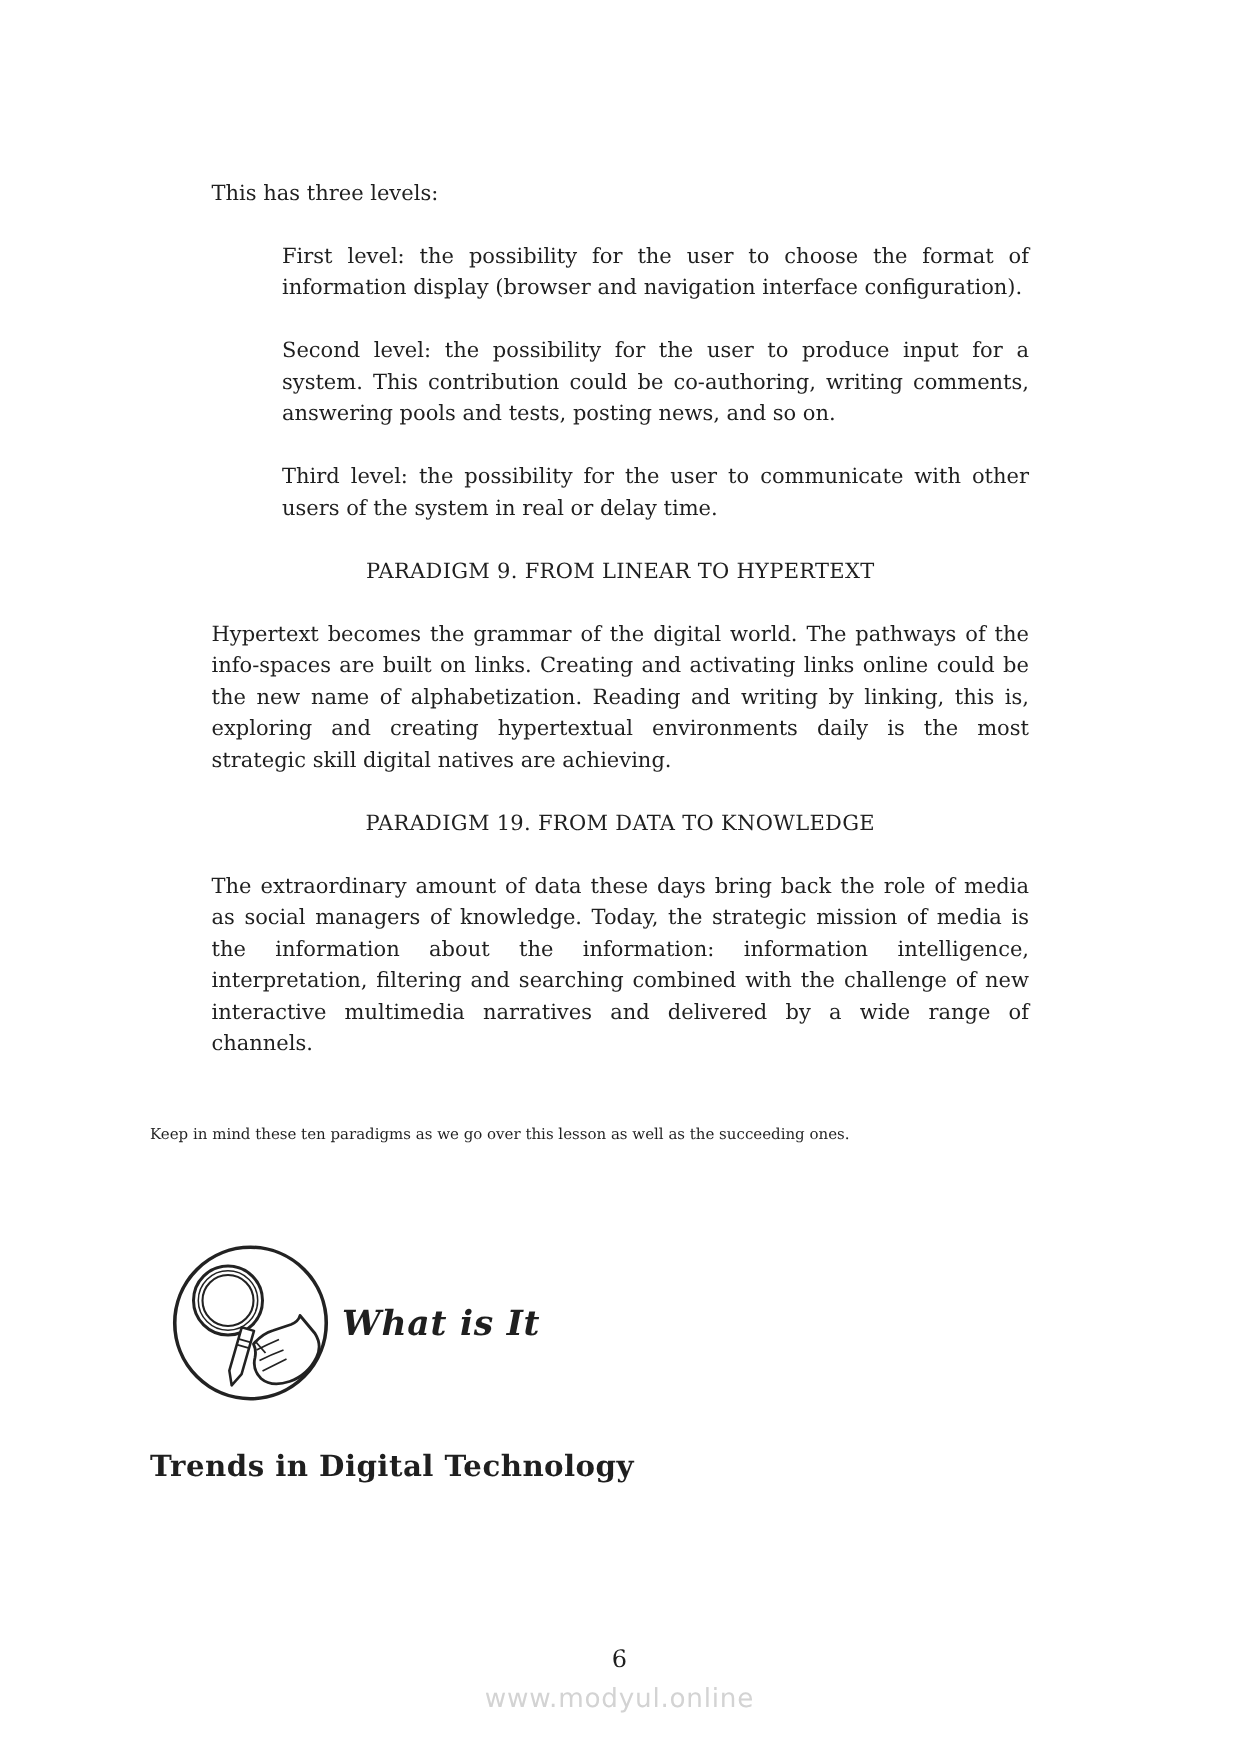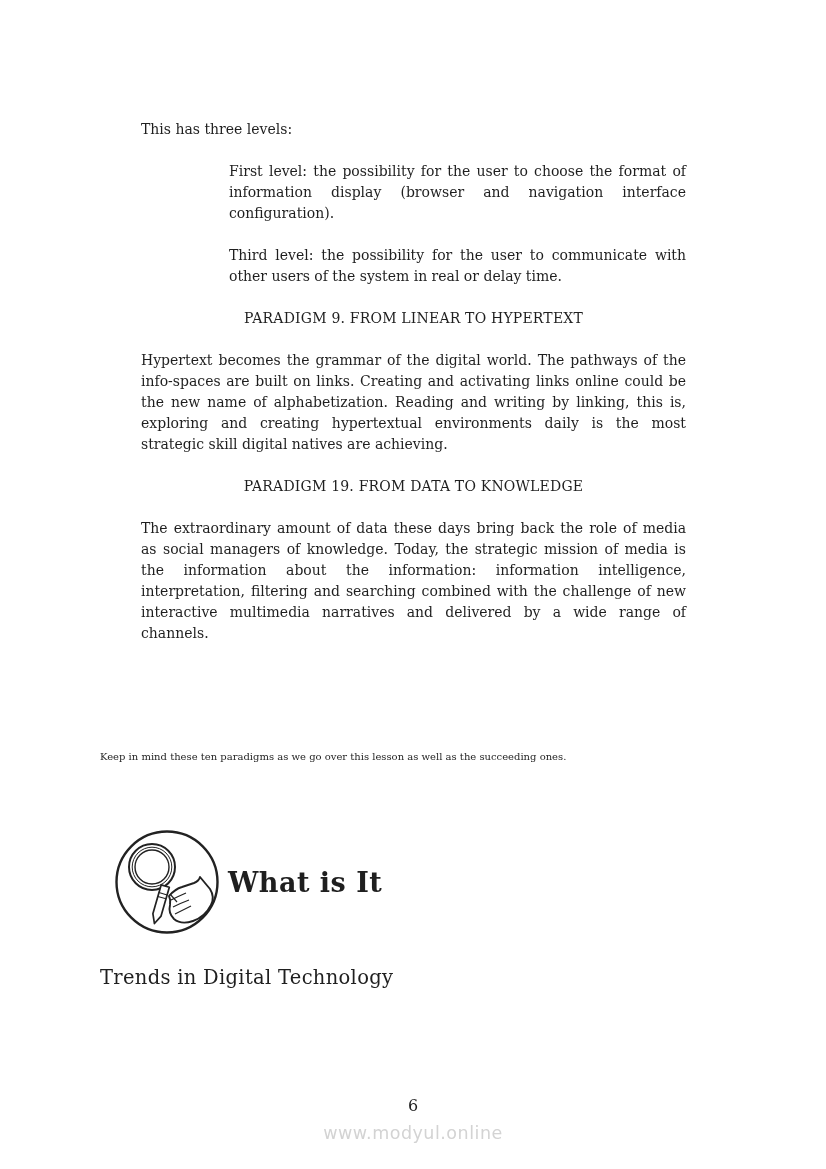--- a/index.html
+++ b/index.html
@@ -18,21 +18,21 @@
     left: 141px;
     top: 119px;
     width: 545px;
   }
   .para {
     font-size: 14px;
     line-height: 21px;
     text-align: justify;
     margin-bottom: 21px;
   }
-  .para.indent { margin-left: 88px; }
+  .para.indent { margin-left: 47px; }
   .para.heading { text-align: center; letter-spacing: 0.2px; }
   .closing {
     position: absolute;
     left: 100px;
     top: 746px;
     width: 580px;
     font-size: 10px;
     line-height: 21px;
     text-align: left;
   }
@@ -40,31 +40,32 @@
     position: absolute;
     left: 114px;
     top: 830px;
     width: 106px;
     height: 106px;
   }
   .section-title {
     position: absolute;
     left: 228px;
     top: 866px;
-    font-size: 27px;
+    font-size: 23px;
     line-height: 34px;
     font-weight: bold;
+    font-style: italic;
     letter-spacing: 0.5px;
   }
   .subheading {
     position: absolute;
     left: 100px;
     top: 966px;
     font-size: 19.5px;
-    font-weight: normal;
+    font-weight: bold;
     letter-spacing: 0.3px;
   }
   .page-number {
     position: absolute;
     left: 0;
     top: 1096px;
     width: 826px;
     text-align: center;
     font-size: 16px;
   }
@@ -83,20 +84,21 @@
 </head>
 <body>
 
 <div class="page">
 
   <div class="main">
     <p class="para">This has three levels:</p>
 
     <p class="para indent">First level: the possibility for the user to choose the format of information display (browser and navigation interface configuration).</p>
 
+    <p class="para indent">Second level: the possibility for the user to produce input for a system. This contribution could be co-authoring, writing comments, answering pools and tests, posting news, and so on.</p>
 
     <p class="para indent">Third level: the possibility for the user to communicate with other users of the system in real or delay time.</p>
 
     <p class="para heading">PARADIGM 9. FROM LINEAR TO HYPERTEXT</p>
 
     <p class="para">Hypertext becomes the grammar of the digital world. The pathways of the info-spaces are built on links. Creating and activating links online could be the new name of alphabetization. Reading and writing by linking, this is, exploring and creating hypertextual environments daily is the most strategic skill digital natives are achieving.</p>
 
     <p class="para heading">PARADIGM 19. FROM DATA TO KNOWLEDGE</p>
 
     <p class="para">The extraordinary amount of data these days bring back the role of media as social managers of knowledge. Today, the strategic mission of media is the information about the information: information intelligence, interpretation, filtering and searching combined with the challenge of new interactive multimedia narratives and delivered by a wide range of channels.</p>

